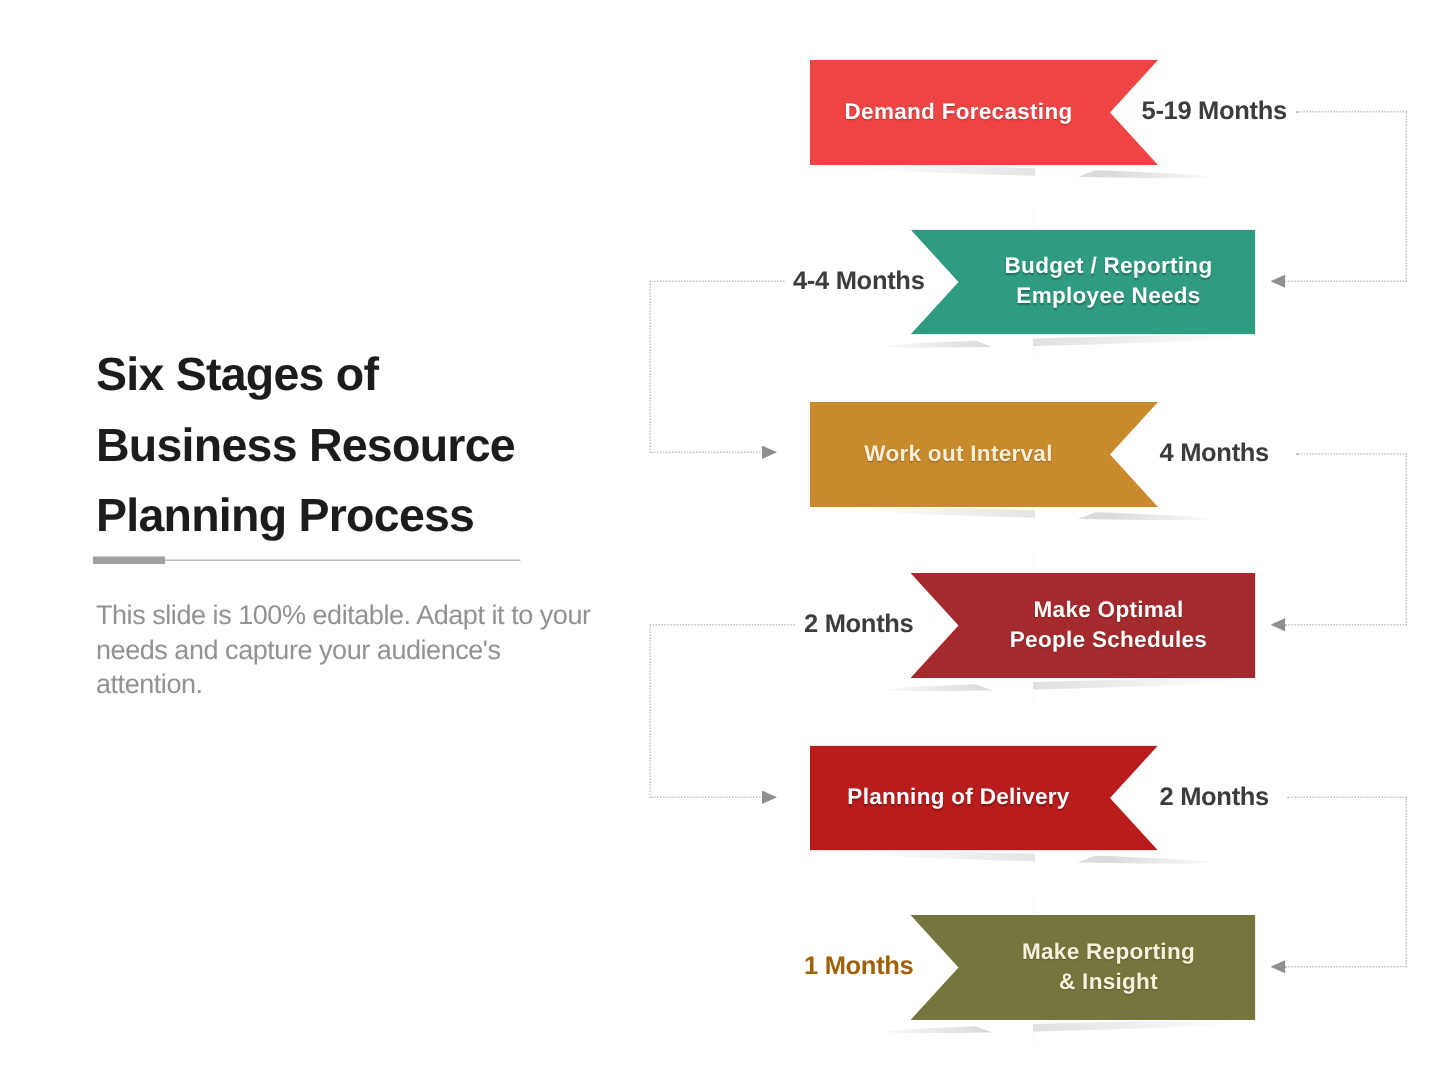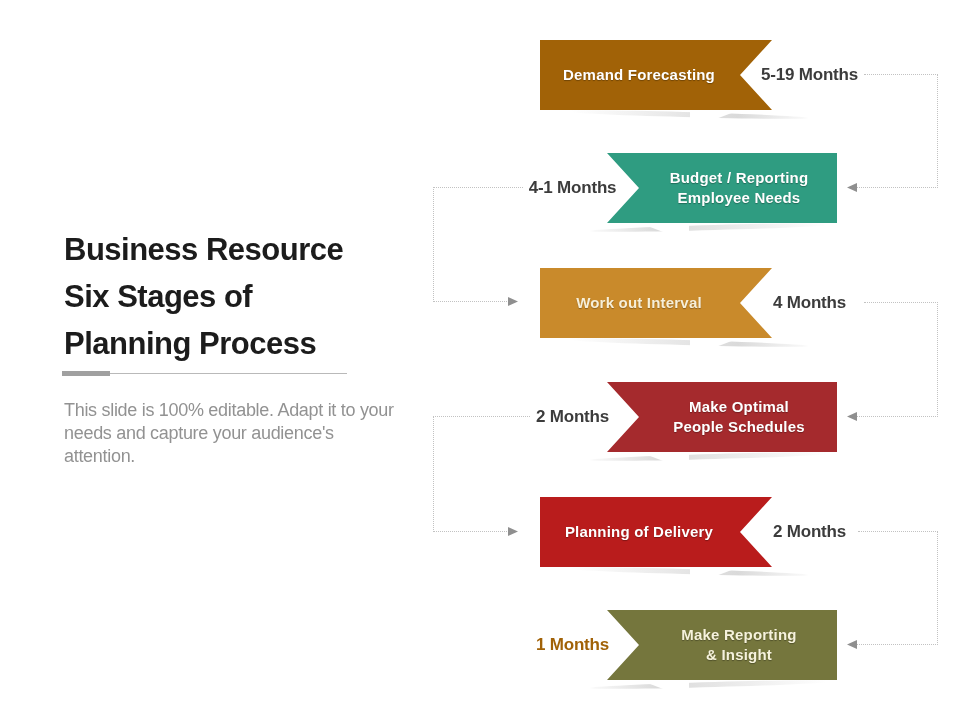--- a/index.html
+++ b/index.html
@@ -61,51 +61,51 @@
   .arrowhead { position:absolute; width:10px; height:9px; z-index:4; }
   .point-left  { clip-path:polygon(100% 0, 0 50%, 100% 100%); }
   .point-right { clip-path:polygon(0 0, 100% 50%, 0 100%); }
 </style>
 </head>
 <body>
 
 <div class="slide">
 
   <div class="title-block">
+    <div class="title-line" style="color: rgb(28, 28, 28);">Six Stages of</div>
     <div class="title-line" style="color: rgb(28, 28, 28);">Business Resource</div>
-    <div class="title-line" style="color: rgb(28, 28, 28);">Six Stages of</div>
     <div class="title-line" style="color: rgb(28, 28, 28);">Planning Process</div>
   </div>
   <div class="divider">
     <div class="thin"></div>
     <div class="thick" style="background-color: rgb(160, 160, 160);"></div>
   </div>
   <p class="subtitle" style="color: rgb(146, 146, 146);">This slide is 100% editable. Adapt it to your needs and capture your audience's attention.</p>
 
   <div class="stage-row dir-right" style="top:25px">
     <div class="swoosh"></div>
     <div class="back-arrow"></div>
-    <div class="banner" style="background-color: #a16207; color: rgb(255, 255, 255);">
+    <div class="banner" style="background-color: #ef4444; color: rgb(255, 255, 255);">
       <div class="banner-label">
         <span>Demand Forecasting</span>
       </div>
     </div>
     <div class="duration" style="color: rgb(60, 60, 60);">5-19 Months</div>
   </div>
 
   <div class="stage-row dir-left" style="top:138px">
     <div class="swoosh"></div>
     <div class="back-arrow"></div>
     <div class="banner" style="background-color: rgb(47, 156, 129); color: rgb(255, 255, 255);">
       <div class="banner-label">
         <span>Budget / Reporting</span>
         <span>Employee Needs</span>
       </div>
     </div>
-    <div class="duration" style="color: rgb(60, 60, 60);">4-1 Months</div>
+    <div class="duration" style="color: rgb(60, 60, 60);">4-4 Months</div>
   </div>
 
   <div class="stage-row dir-right" style="top:253px">
     <div class="swoosh"></div>
     <div class="back-arrow"></div>
     <div class="banner" style="background-color: rgb(201, 138, 43); color: rgb(247, 239, 216);">
       <div class="banner-label">
         <span>Work out Interval</span>
       </div>
     </div>

